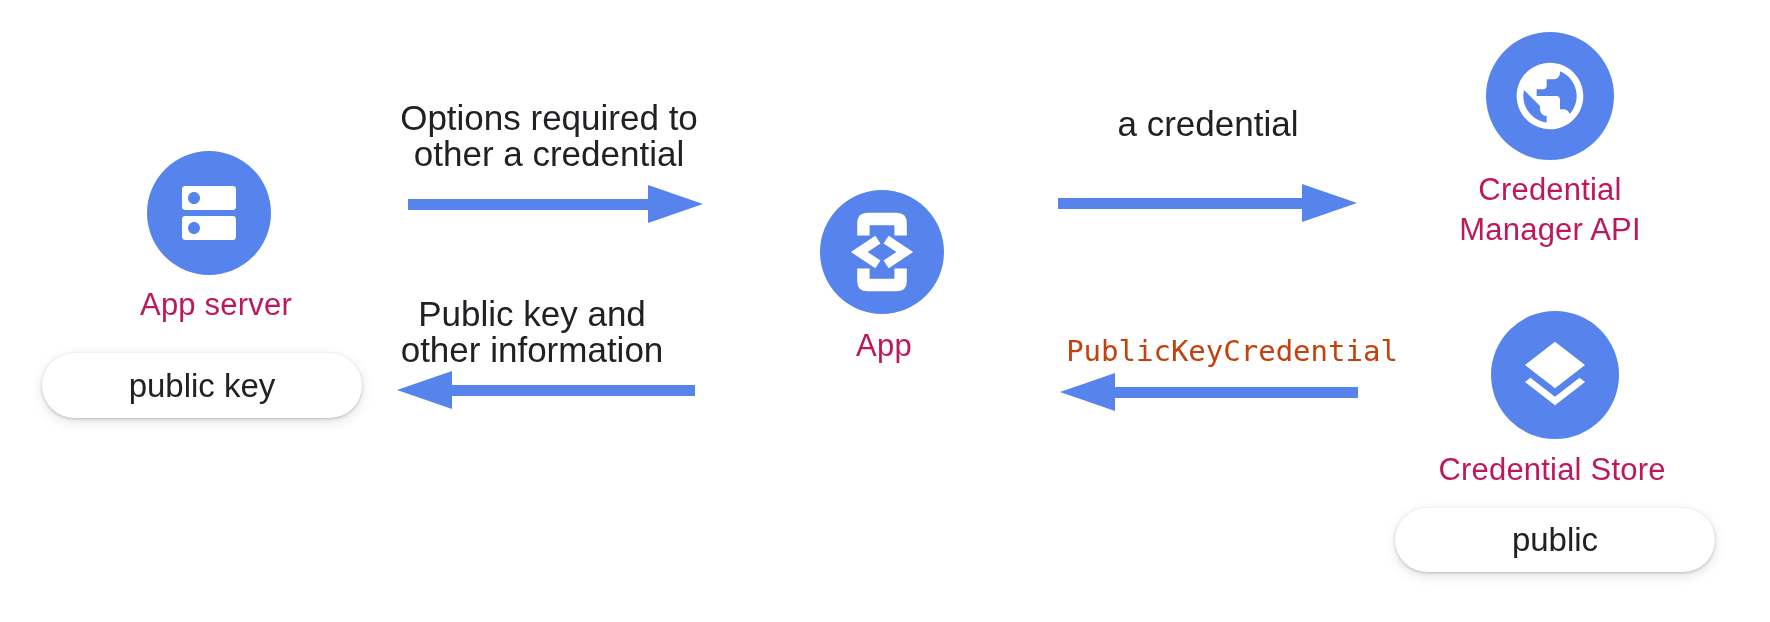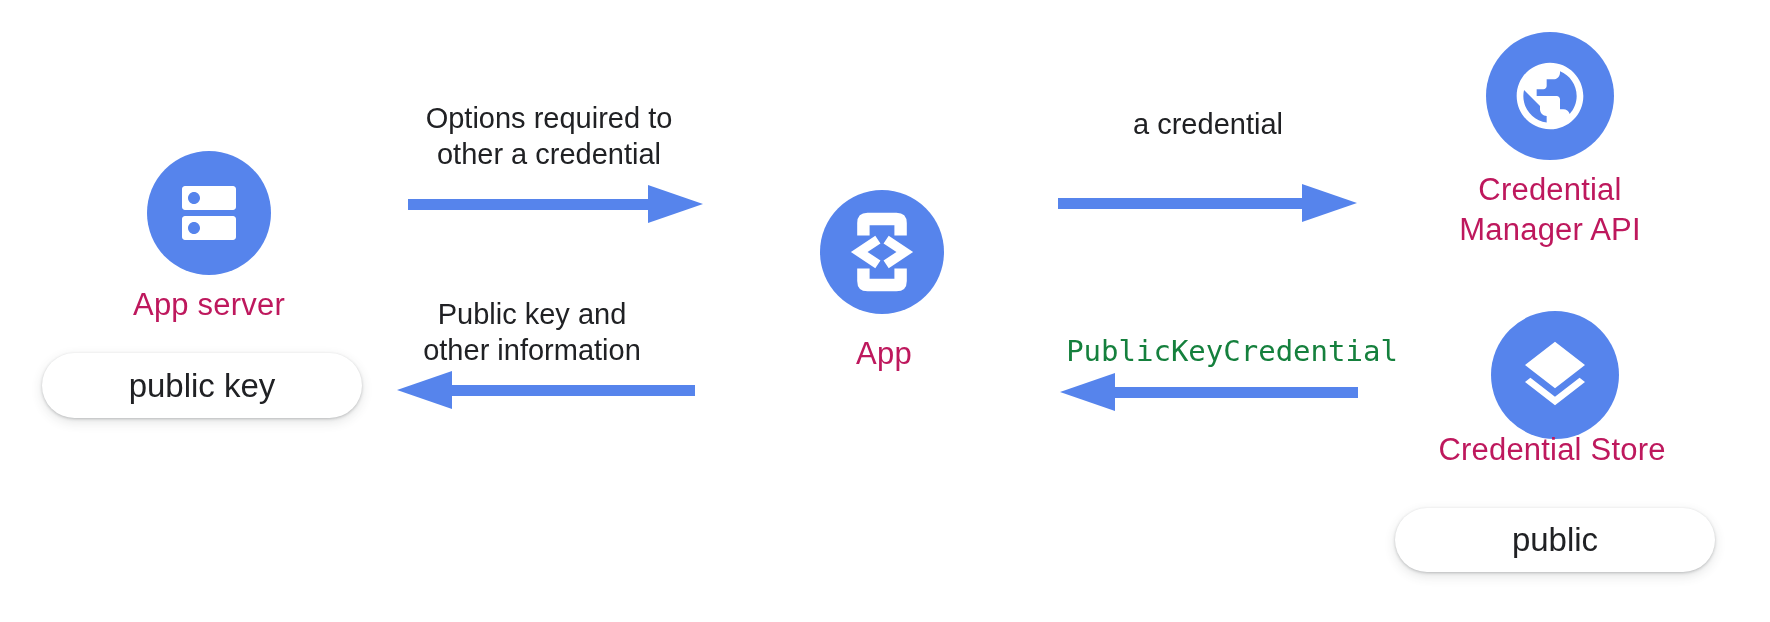--- a/index.html
+++ b/index.html
@@ -28,33 +28,33 @@
     position: absolute;
     font-size: 31px;
     font-weight: 500;
     letter-spacing: 0.2px;
     text-align: center;
     line-height: 40px;
     color: #be185d;
   }
   .arrow-label {
     position: absolute;
-    font-size: 29px;
+    font-size: 35px;
     font-weight: 400;
     text-align: center;
     line-height: 36px;
     color: #202124;
   }
   .mono-label {
     position: absolute;
     font-family: "DejaVu Sans Mono", monospace;
     font-size: 29px;
     font-weight: 400;
     text-align: center;
-    color: #15803d;
+    color: #c2410c;
   }
   .pill {
     position: absolute;
     background: #ffffff;
     border-radius: 999px;
     box-shadow: 0 1px 3px rgba(60,64,67,0.28), 0 4px 12px rgba(60,64,67,0.14);
     display: flex;
     align-items: center;
     justify-content: center;
     font-size: 33px;
@@ -90,21 +90,21 @@
 
 <div class="canvas">
 
   <div class="node-circle" style="left:147px; top:151px; width:124px; height:124px;">
     <span>
       <svg width="72" height="72" viewBox="0 0 24 24" fill="#ffffff">
         <path d="M20 13H4c-.55 0-1 .45-1 1v6c0 .55.45 1 1 1h16c.55 0 1-.45 1-1v-6c0-.55-.45-1-1-1zM7 19c-1.1 0-2-.9-2-2s.9-2 2-2 2 .9 2 2-.9 2-2 2zM20 3H4c-.55 0-1 .45-1 1v6c0 .55.45 1 1 1h16c.55 0 1-.45 1-1V4c0-.55-.45-1-1-1zM7 9c-1.1 0-2-.9-2-2s.9-2 2-2 2 .9 2 2-.9 2-2 2z"></path>
       </svg>
     </span>
   </div>
-  <div class="node-label" style="left:9px; top:285px; width:400px;">App server</div>
+  <div class="node-label" style="left:16px; top:285px; width:400px;">App server</div>
 
   <div class="pill" style="left:42px; top:353px; width:320px; height:65px;">public key</div>
 
   <div class="arrow-label" style="left:349px; top:100px; width:400px;">
     <div>Options required to</div>
     <div>other a credential</div>
   </div>
   <div class="arrow" style="left:408px; top:185px; width:295px;">
     <div class="shaft" style="width:240px;"></div>
     <div class="head-right"></div>
@@ -122,21 +122,21 @@
   <div class="node-circle" style="left:820px; top:190px; width:124px; height:124px;">
     <span>
       <svg width="124" height="124" viewBox="0 0 120 120" fill="none">
         <path d="M36 44 V32 Q36 22 46 22 H74 Q84 22 84 32 V44 H72 V34 H48 V44 Z" fill="#ffffff"></path>
         <path d="M36 76 V88 Q36 98 46 98 H74 Q84 98 84 88 V76 H72 V86 H48 V76 Z" fill="#ffffff"></path>
         <polyline points="56,48 38,60 56,72" stroke="#ffffff" stroke-width="9" fill="none"></polyline>
         <polyline points="64,48 82,60 64,72" stroke="#ffffff" stroke-width="9" fill="none"></polyline>
       </svg>
     </span>
   </div>
-  <div class="node-label" style="left:784px; top:326px; width:200px;margin-top:8px;">App</div>
+  <div class="node-label" style="left:784px; top:326px; width:200px;">App</div>
 
   <div class="arrow-label" style="left:1008px; top:106px; width:400px;">
     <div>a credential</div>
   </div>
   <div class="arrow" style="left:1058px; top:184px; width:299px;">
     <div class="shaft" style="width:244px;"></div>
     <div class="head-right"></div>
   </div>
 
   <div class="mono-label" style="left:1032px; top:334px; width:400px;">PublicKeyCredential</div>
@@ -157,17 +157,17 @@
     <div>Manager API</div>
   </div>
 
   <div class="node-circle" style="left:1491px; top:311px; width:128px; height:128px;">
     <span>
       <svg width="80" height="80" viewBox="0 0 24 24" fill="#ffffff">
         <path d="M11.99 18.54l-7.37-5.73L3 14.07l9 7 9-7-1.63-1.27-7.38 5.73zM12 16l7.36-5.73L21 9l-9-7-9 7 1.63 1.27L12 16z"></path>
       </svg>
     </span>
   </div>
-  <div class="node-label" style="left:1352px; top:430px; width:400px;">Credential Store</div>
+  <div class="node-label" style="left:1352px; top:450px; width:400px;">Credential Store</div>
 
   <div class="pill" style="left:1395px; top:508px; width:320px; height:64px;">public</div>
 
 </div>
 
 </body></html>

